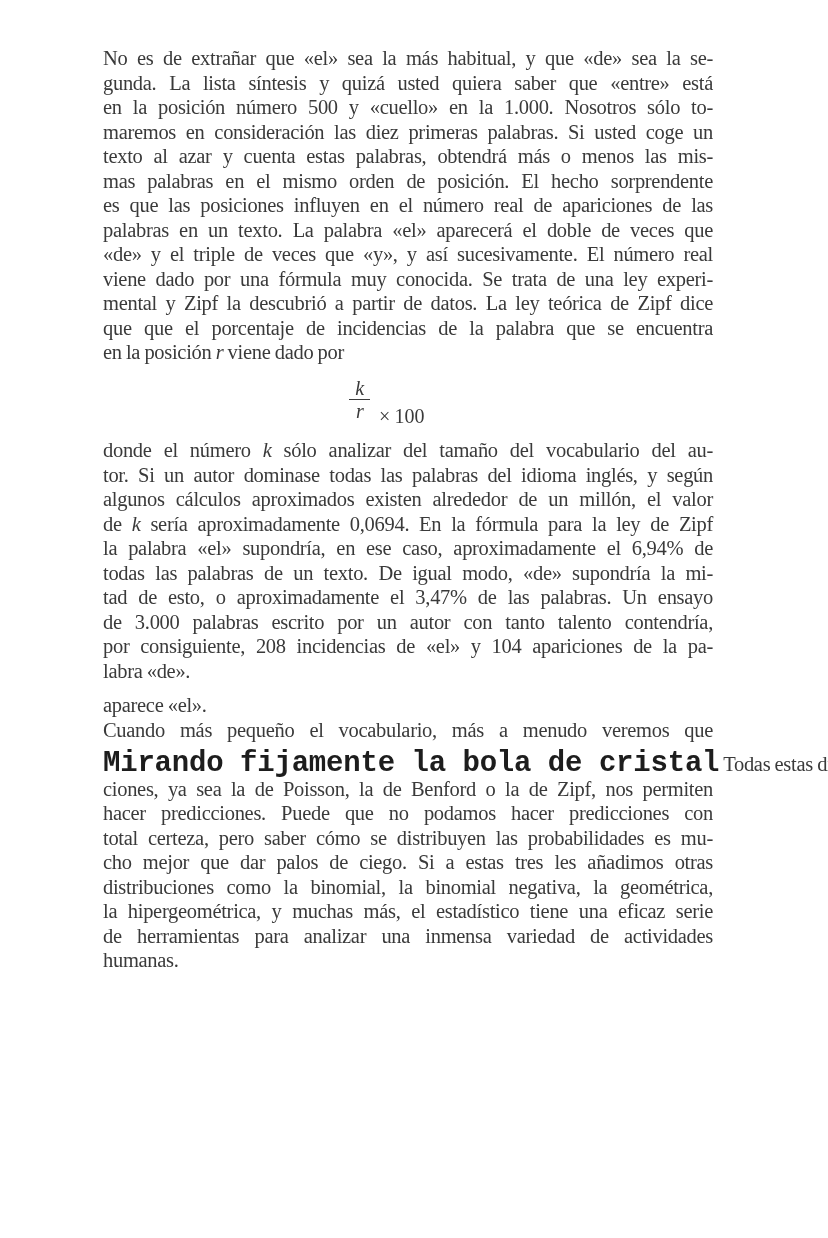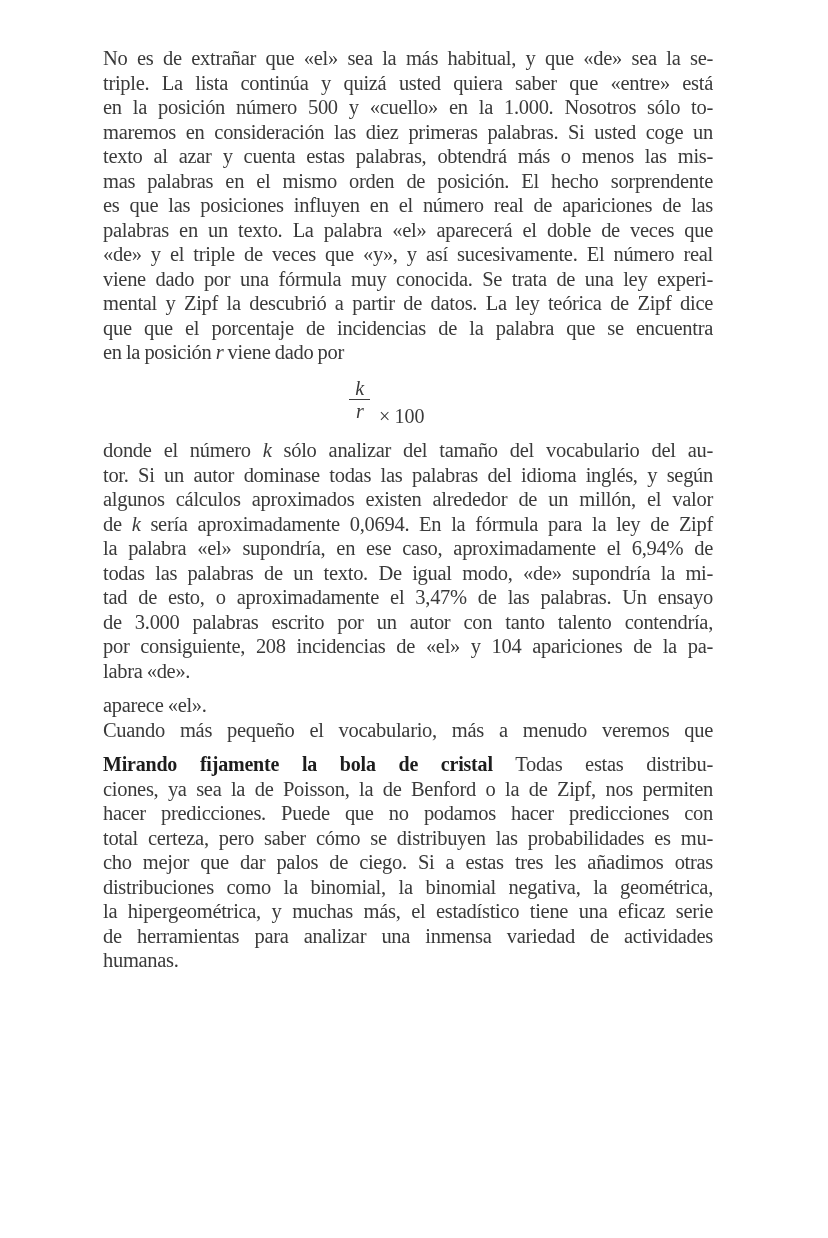--- a/index.html
+++ b/index.html
@@ -19,21 +19,21 @@
     word-spacing:-0.6px;
   }
   .para + .para{margin-top:10px;}
   .line{
     white-space:nowrap;
     text-align:justify;
     text-align-last:justify;
   }
   .line.last{text-align-last:left;}
   .it{font-style:italic;}
-  .bd{font-weight:bold;font-size:20px;letter-spacing:-0.2px;}
+  .bd{font-weight:bold;font-size:29px;letter-spacing:-0.2px;font-family:Liberation Mono, monospace;}
   .formula{
     display:flex;justify-content:center;align-items:center;
     margin:7px 0 10px;
     transform:translateX(-21px);
     font-size:20px;
   }
   .frac{display:inline-flex;flex-direction:column;align-items:center;margin-right:9px;}
   .num{padding:0 6px 1px;border-bottom:1.5px solid #3a3a3a;line-height:20px;}
   .den{padding-top:1px;line-height:20px;}
   .fsuf{letter-spacing:0;margin-top:32px;}
@@ -48,21 +48,21 @@
   .f2{font-size:52px;line-height:50px;margin-top:-10px;letter-spacing:-1px;}
   .dot{margin-left:5px;}
 </style>
 </head>
 <body>
 
 <div class="page">
   <div class="column" style="color: rgb(58, 58, 58);">
       <div class="para">
         <div class="line"><span>No es de extrañar que «el» sea la más habitual, y que «de» sea la se-</span></div>
-        <div class="line"><span>triple. La lista continúa y quizá usted quiera saber que «entre» está</span></div>
+        <div class="line"><span>gunda. La lista síntesis y quizá usted quiera saber que «entre» está</span></div>
         <div class="line"><span>en la posición número 500 y «cuello» en la 1.000. Nosotros sólo to-</span></div>
         <div class="line"><span>maremos en consideración las diez primeras palabras. Si usted coge un</span></div>
         <div class="line"><span>texto al azar y cuenta estas palabras, obtendrá más o menos las mis-</span></div>
         <div class="line"><span>mas palabras en el mismo orden de posición. El hecho sorprendente</span></div>
         <div class="line"><span>es que las posiciones influyen en el número real de apariciones de las</span></div>
         <div class="line"><span>palabras en un texto. La palabra «el» aparecerá el doble de veces que</span></div>
         <div class="line"><span>«de» y el triple de veces que «y», y así sucesivamente. El número real</span></div>
         <div class="line"><span>viene dado por una fórmula muy conocida. Se trata de una ley experi-</span></div>
         <div class="line"><span>mental y Zipf la descubrió a partir de datos. La ley teórica de Zipf dice</span></div>
         <div class="line"><span>que que el porcentaje de incidencias de la palabra que se encuentra</span></div>

